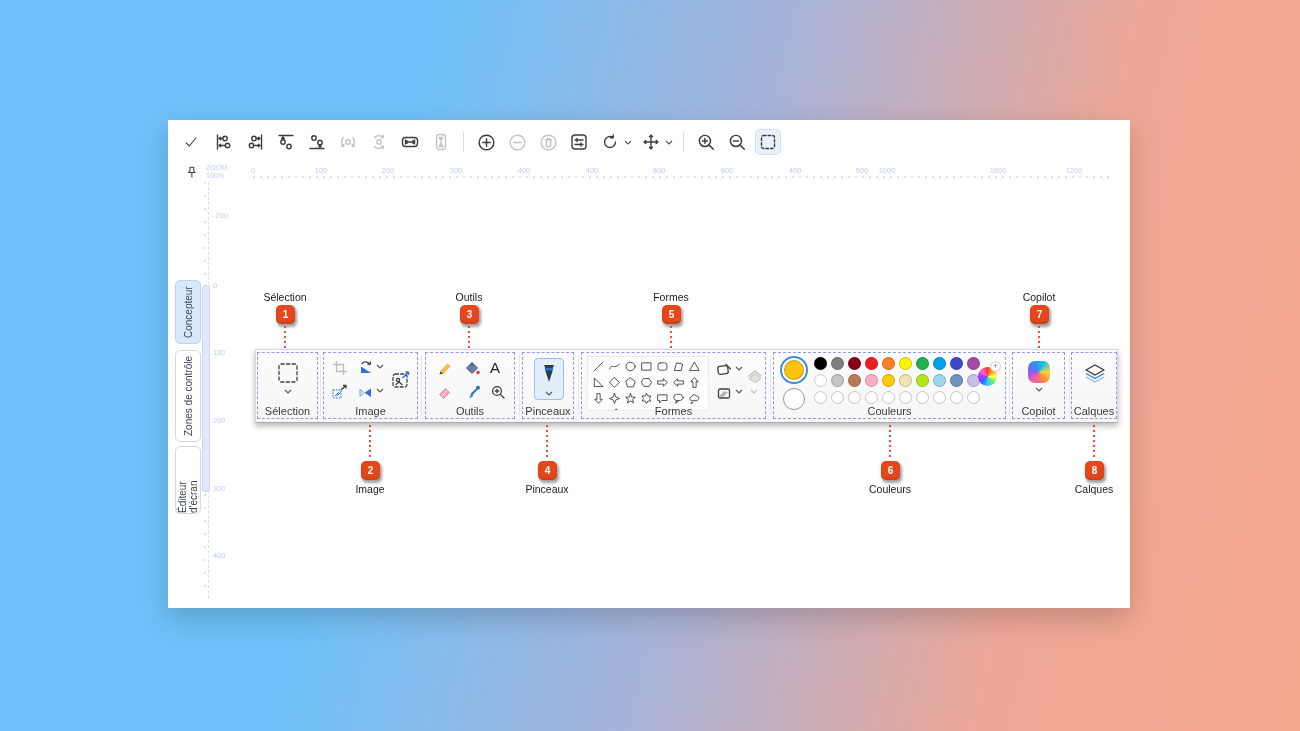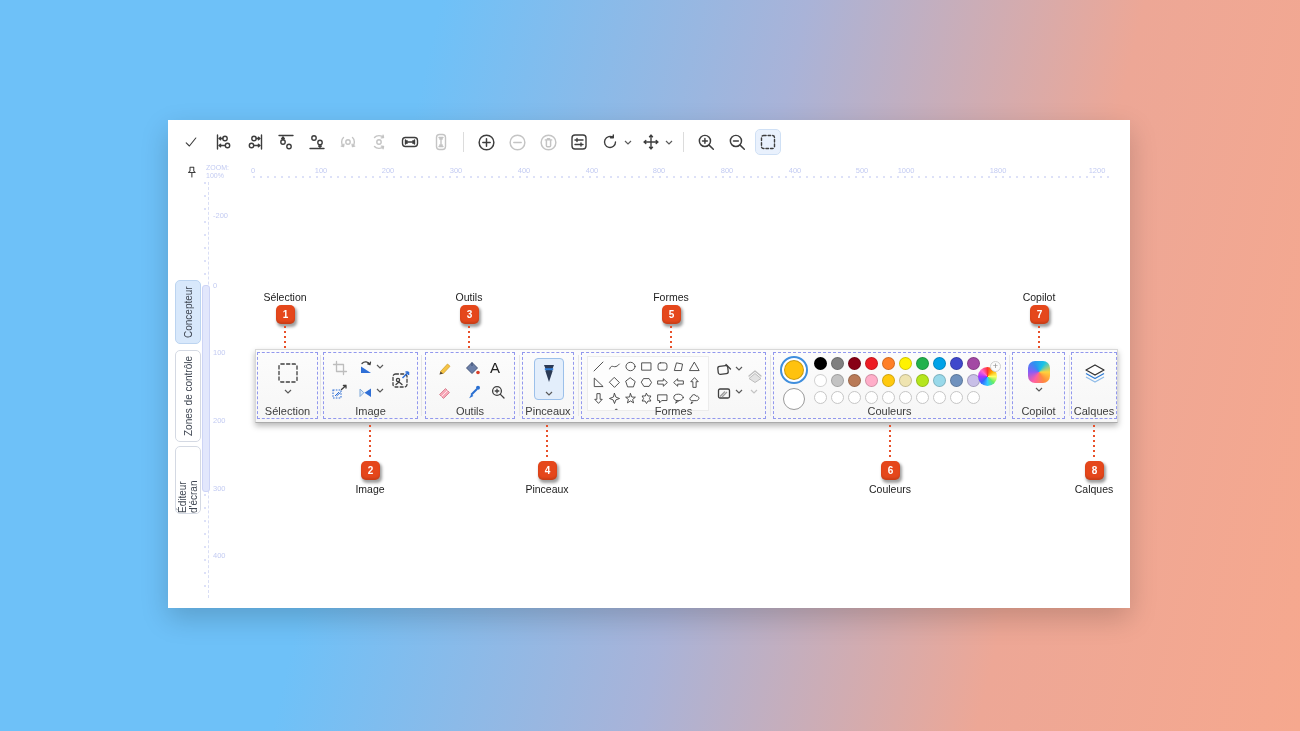--- a/index.html
+++ b/index.html
@@ -226,23 +226,23 @@
     <span class="rh-tick" style="left:85px">0</span>
     <span class="rh-tick" style="left:153px">100</span>
     <span class="rh-tick" style="left:220px">200</span>
     <span class="rh-tick" style="left:288px">300</span>
     <span class="rh-tick" style="left:356px">400</span>
     <span class="rh-tick" style="left:424px">400</span>
     <span class="rh-tick" style="left:491px">800</span>
     <span class="rh-tick" style="left:559px">800</span>
     <span class="rh-tick" style="left:627px">400</span>
     <span class="rh-tick" style="left:694px">500</span>
-    <span class="rh-tick" style="left:738px">1000</span>
+    <span class="rh-tick" style="left:719px">1000</span>
     <span class="rh-tick" style="left:830px">1800</span>
-    <span class="rh-tick" style="left:929px">1200</span>
+    <span class="rh-tick" style="left:906px">1200</span>
   </div>
   <div class="vr-line"></div>
   <div class="vr-dots"></div>
   <div class="vr-hl"></div>
   <span class="rv-tick" style="top:91px">-200</span>
   <span class="rv-tick" style="top:161px">0</span>
   <span class="rv-tick" style="top:228px">100</span>
   <span class="rv-tick" style="top:296px">200</span>
   <span class="rv-tick" style="top:364px">300</span>
   <span class="rv-tick" style="top:431px">400</span>

